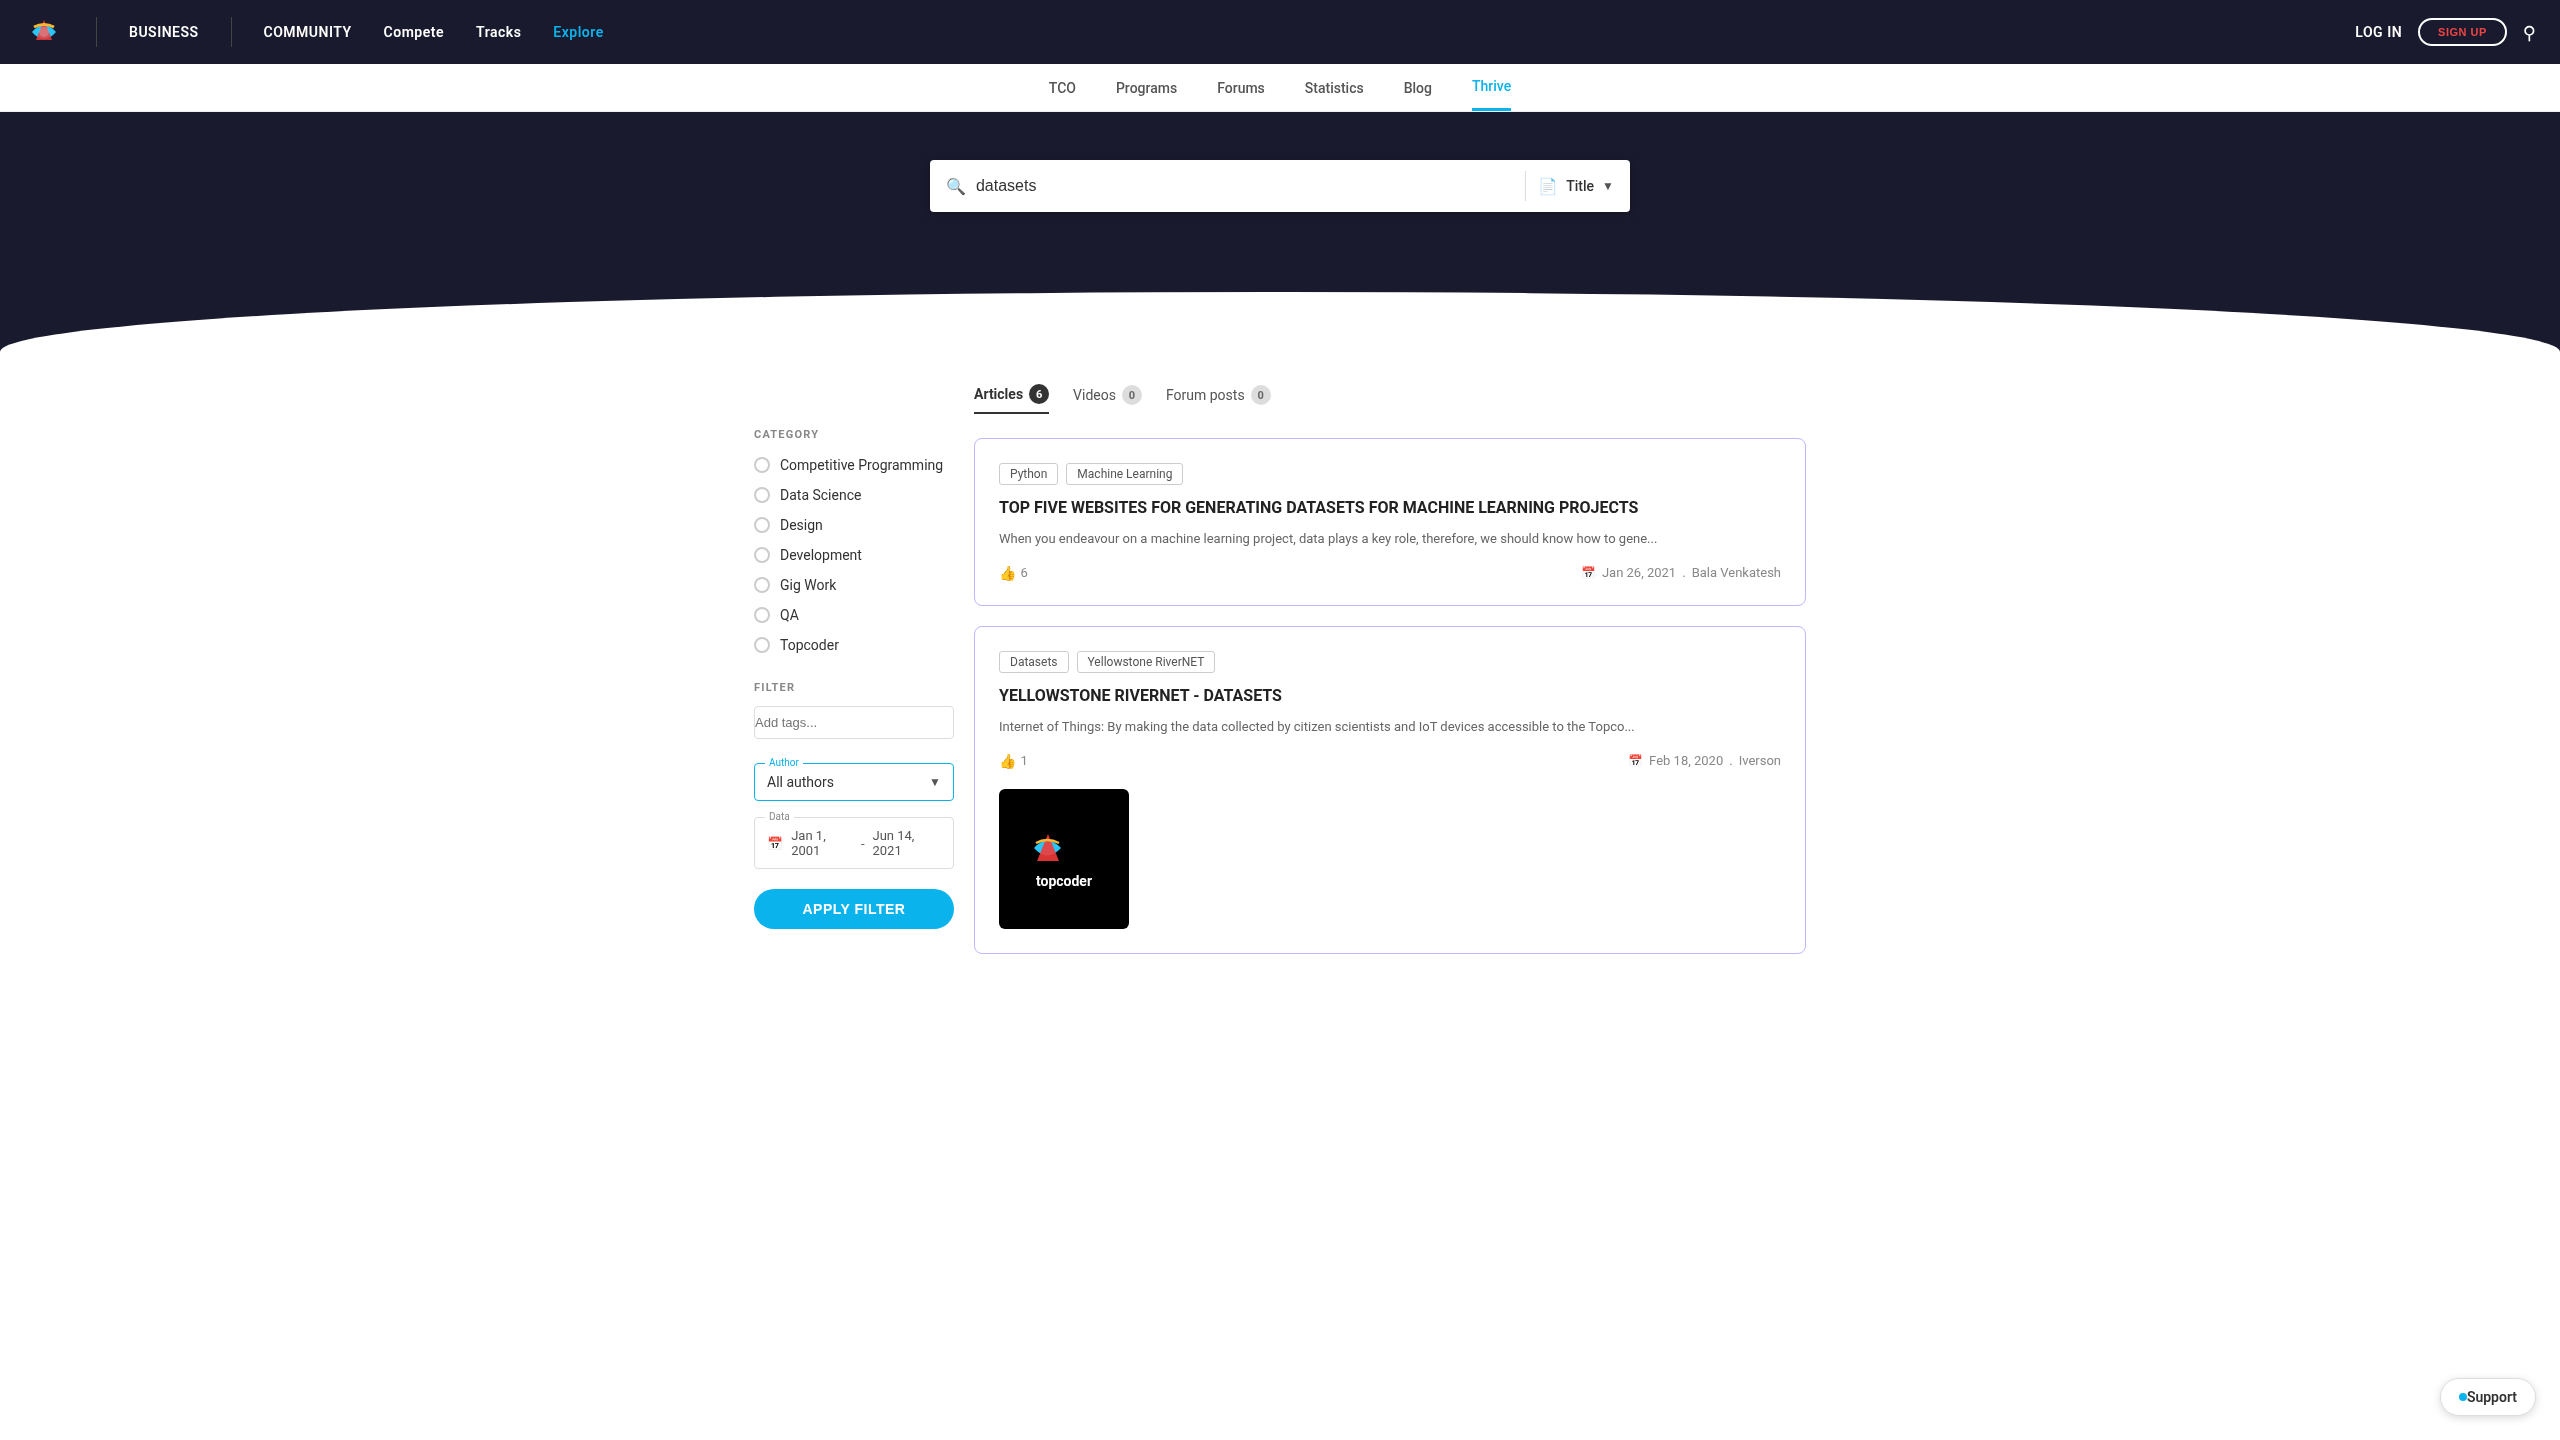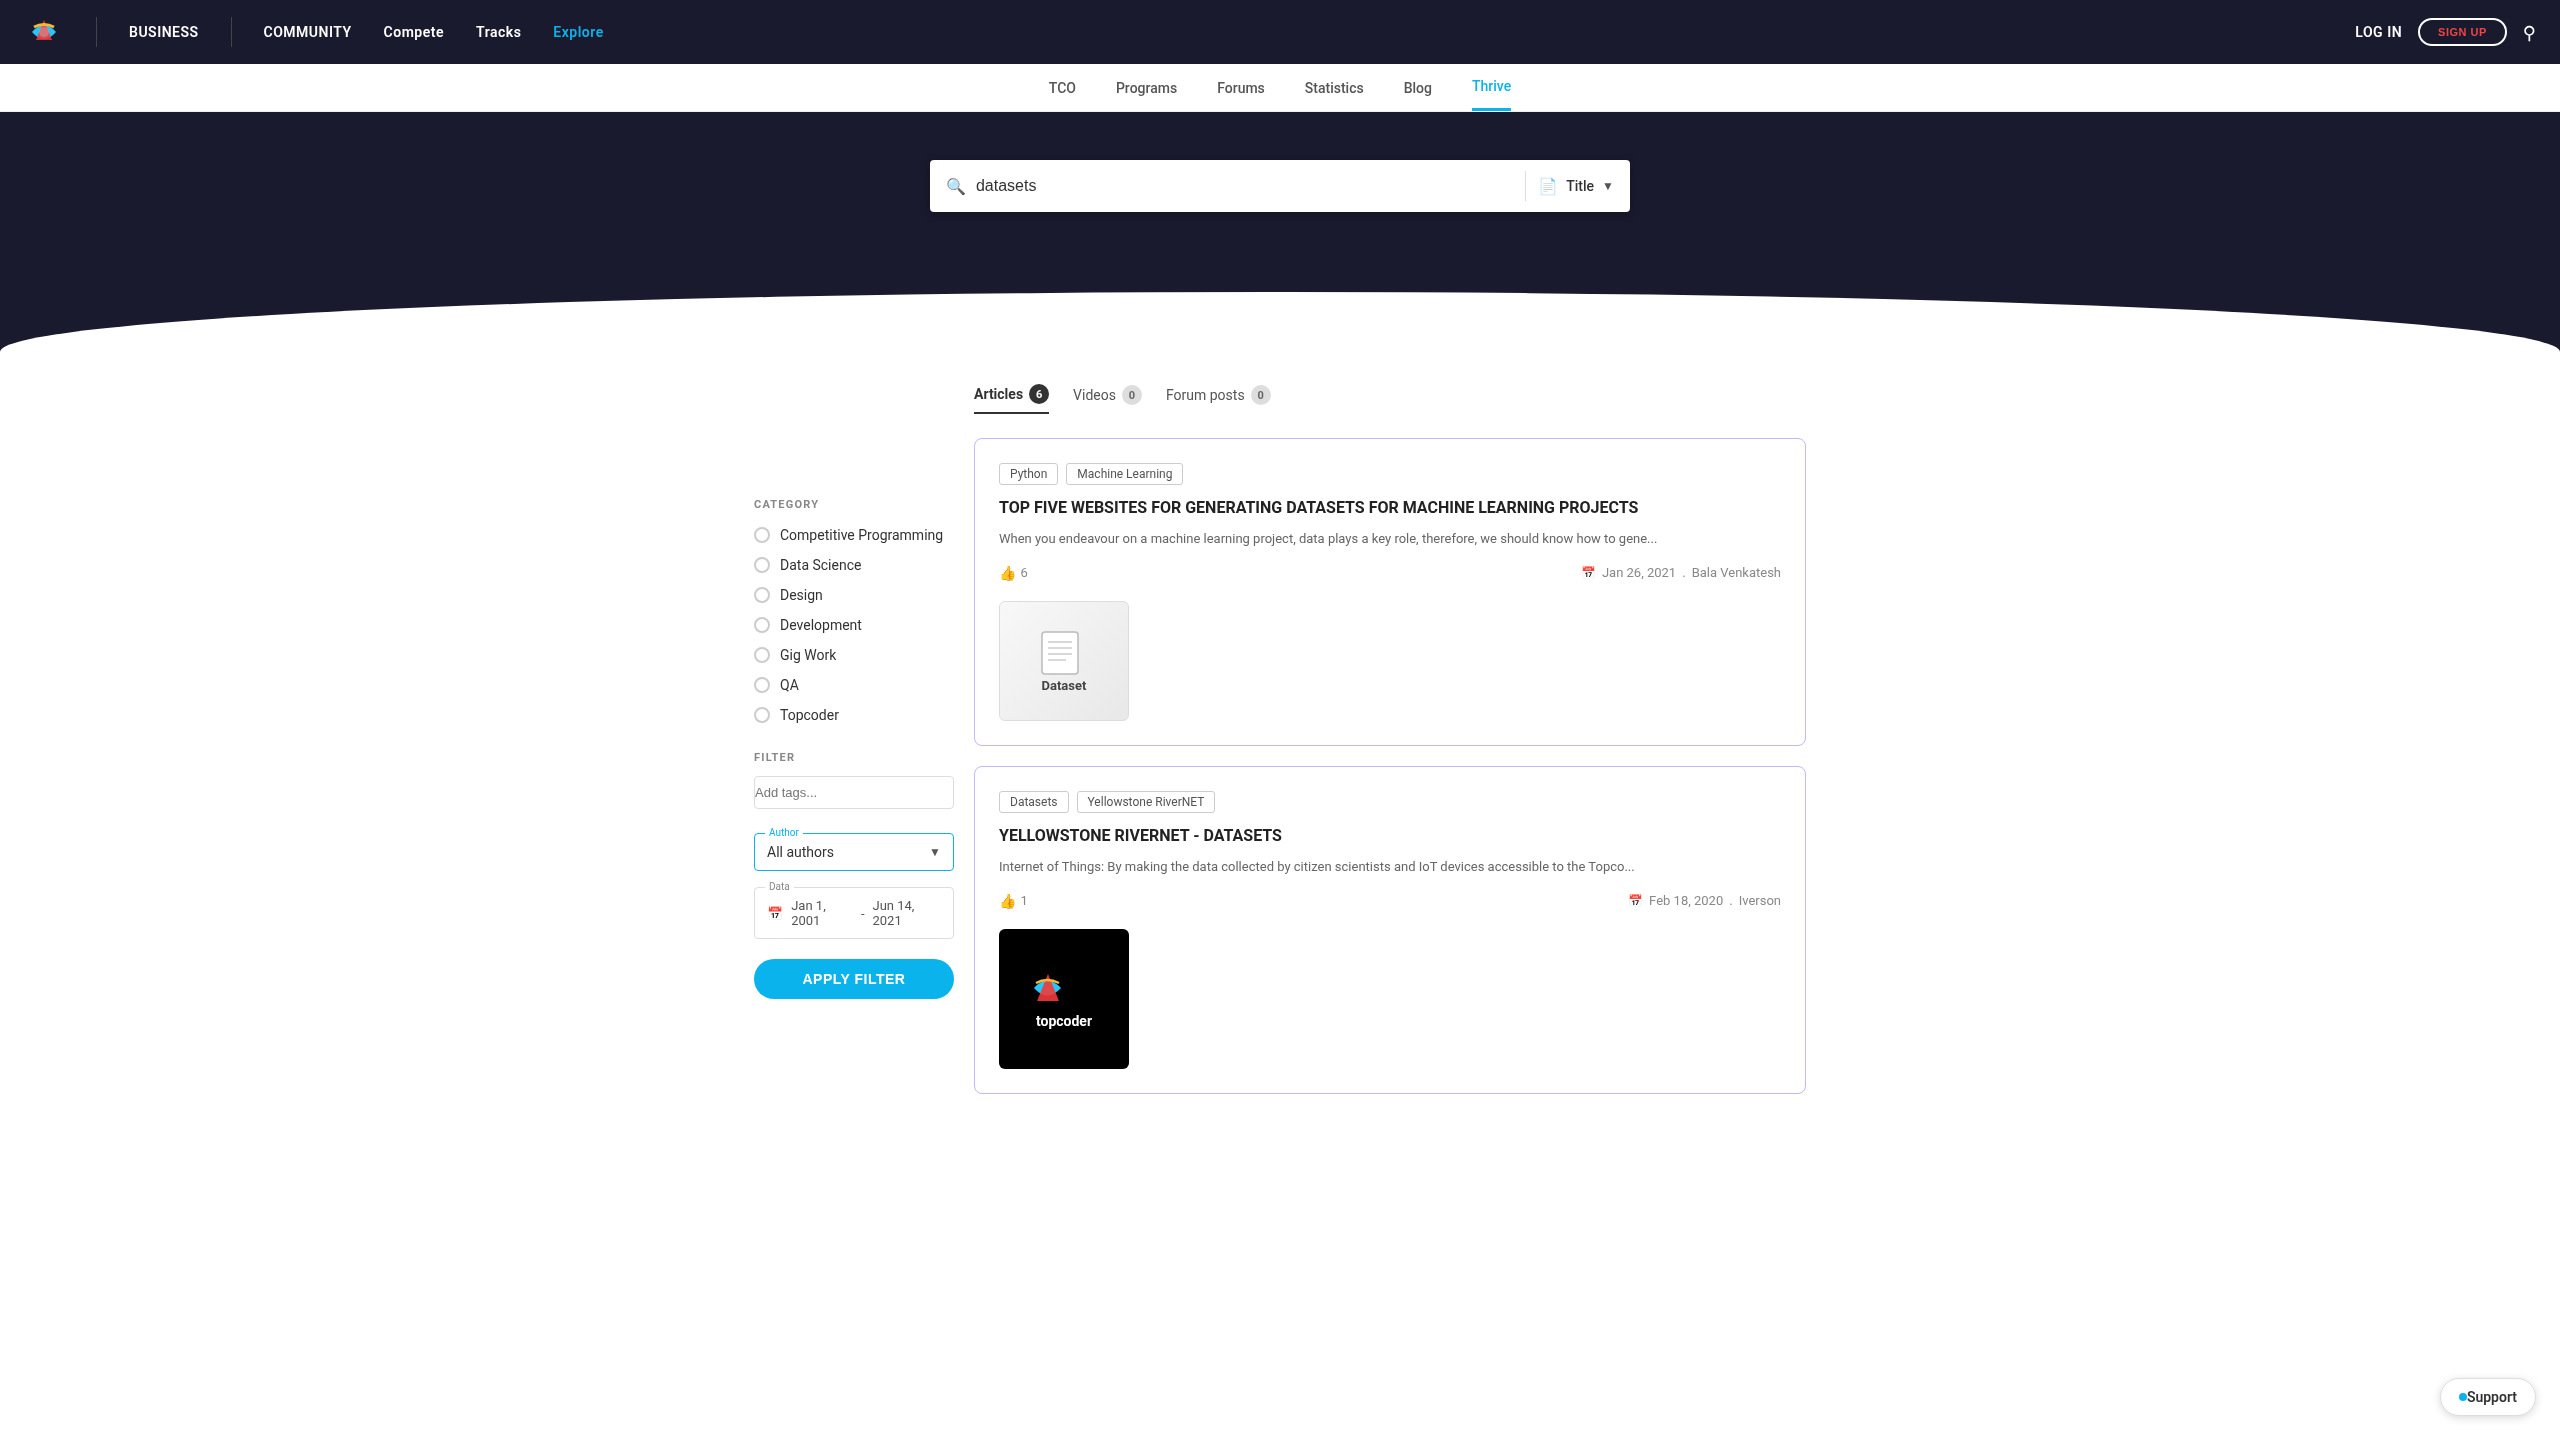--- a/index.html
+++ b/index.html
@@ -612,30 +612,20 @@
             <span>6</span>
           </div>
           <div class="article-date-author">
             <span class="cal-icon">📅</span>
             <span>Jan 26, 2021</span>
             <span> . </span>
             <span>Bala Venkatesh</span>
           </div>
         </div>
       </div>
-      <div class="thumbnail-dataset">
-        <svg width="60" height="50" viewBox="0 0 60 50">
-          <rect x="8" y="4" width="36" height="42" rx="3" fill="#fff" stroke="#bbb" stroke-width="1.5"></rect>
-          <line x1="14" y1="14" x2="38" y2="14" stroke="#ccc" stroke-width="1.5"></line>
-          <line x1="14" y1="20" x2="38" y2="20" stroke="#ccc" stroke-width="1.5"></line>
-          <line x1="14" y1="26" x2="38" y2="26" stroke="#ccc" stroke-width="1.5"></line>
-          <line x1="14" y1="32" x2="32" y2="32" stroke="#ccc" stroke-width="1.5"></line>
-        </svg>
-        <span style="font-size:13px;font-weight:700;color:#444;">Dataset</span>
-      </div>
 
     </div>
 
     <div class="article-card">
       <div class="article-content">
         <div class="article-tags">
           <span class="article-tag">Datasets</span>
           <span class="article-tag">Yellowstone RiverNET</span>
         </div>
         <div class="article-title">YELLOWSTONE RIVERNET - DATASETS</div>

